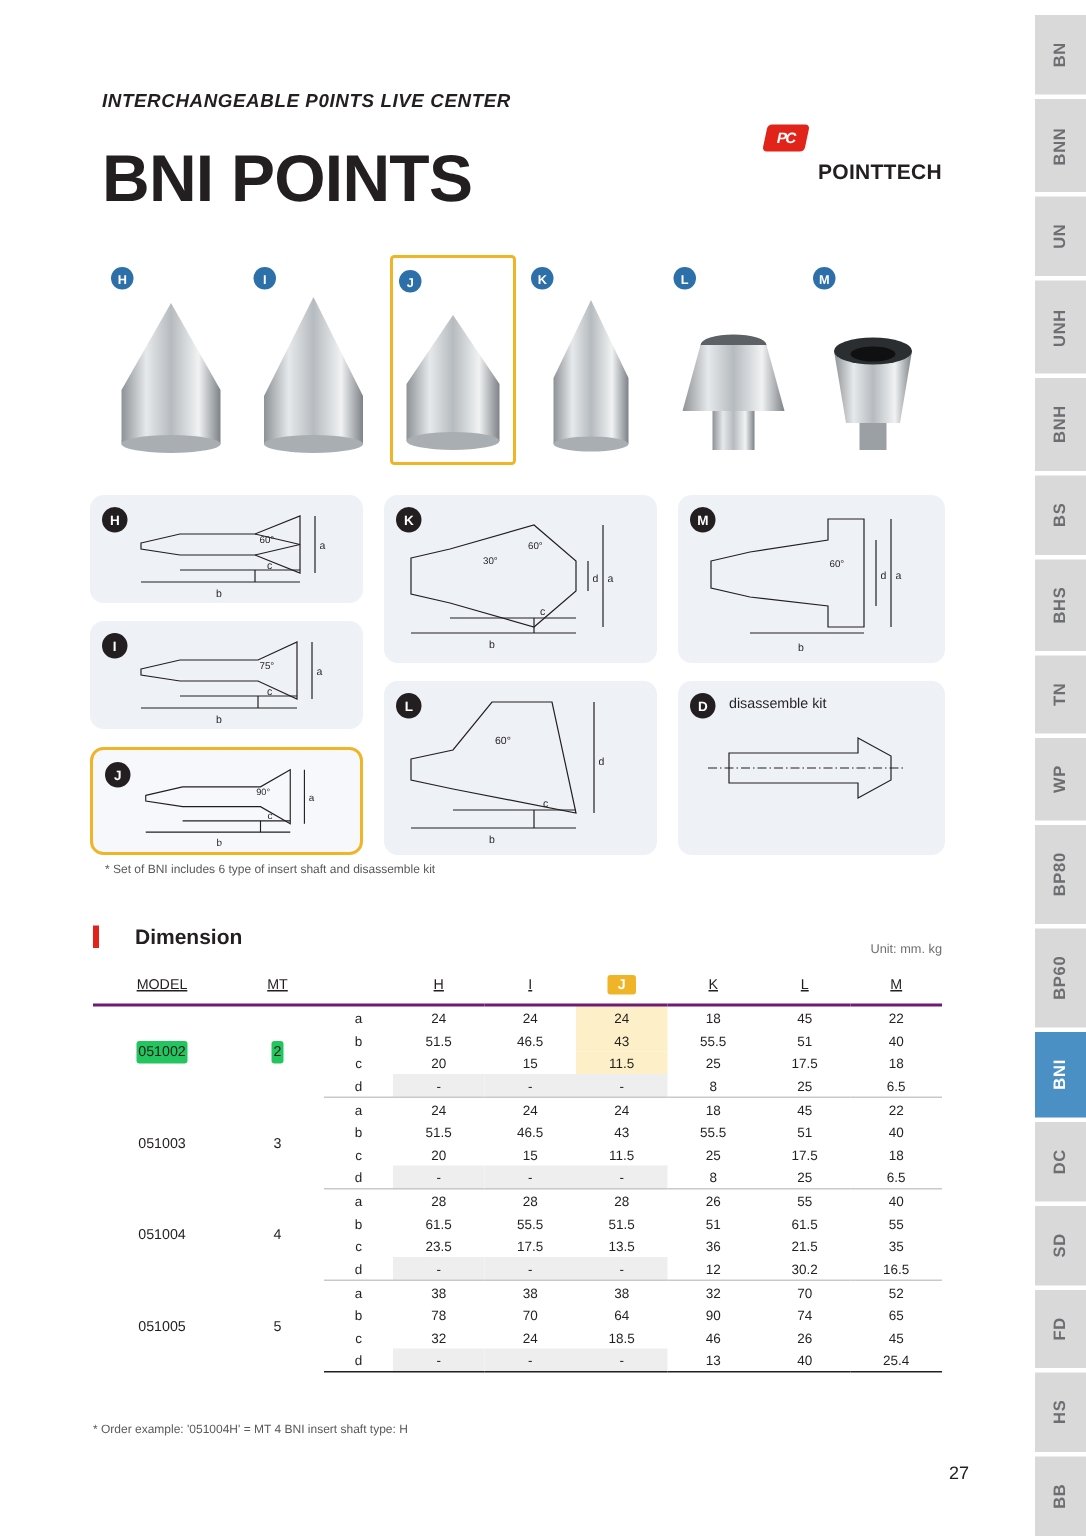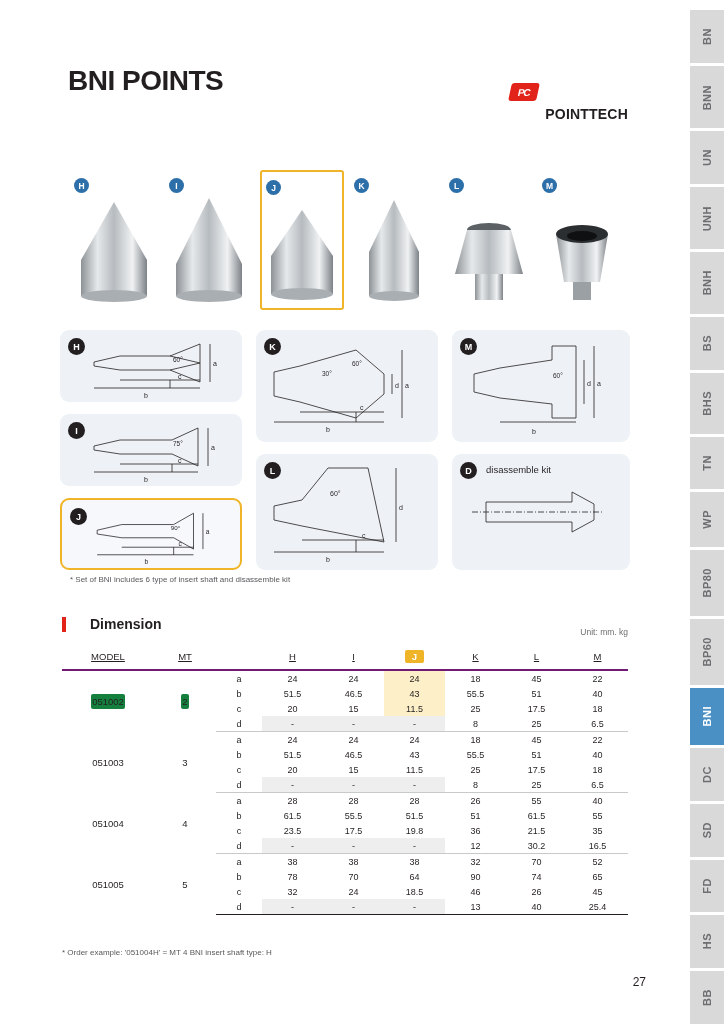--- a/index.html
+++ b/index.html
@@ -29,22 +29,22 @@
 
   
   .page { position:absolute; left:0; top:0; width:690px; height:1024px; }
 
   .header { position:absolute; left:68px; top:60px; width:560px; }
   .subtitle {
     font-style:italic; font-weight:bold; font-size:12.5px;
     letter-spacing:0.4px; color:#231f20;
   }
   .maintitle {
-    font-size:28px; font-weight:bold; letter-spacing:-0.5px;
-    margin-top:7px; line-height:1;
+    font-size:44px; font-weight:bold; letter-spacing:-0.5px;
+    margin-top:24px; line-height:1;
   }
   .brand {
     position:absolute; right:0; top:2px;
     display:flex; align-items:center; gap:7px;
   }
   .brand-mark {
     width:28px; height:18px; background:#e2231a; color:#fff;
     border-radius:3px; font-size:10px; font-weight:bold;
     display:flex; align-items:center; justify-content:center;
     letter-spacing:-1px;
@@ -85,36 +85,37 @@
     position:absolute; left:62px; top:645px; width:566px;
     border-collapse:collapse; font-size:9px; color:#231f20;
   }
   table.dim th {
     font-weight:normal; font-size:9.5px; padding:5px 0 6px;
     border-bottom:2px solid #701a75; text-align:center;text-decoration:underline;
   }
   table.dim td { padding:2.5px 0; text-align:center; height:15px; }
   td.model { font-size:9.5px; }
   td.mt { font-size:9.5px; }
-  .hl { background:#15803d; padding:2px 1px; border-radius:2px; display:inline-block; }
+  .hl { background:#22c55e; padding:2px 1px; border-radius:2px; display:inline-block; }
   .hl-col { background:#fdf0c8; }
   .hl-head { background:#f0b429; color:#fff; padding:1px 7px; border-radius:2px; display:inline-block; font-weight:bold;}
   .greyrow td.val { background:#eeeeee; }
   tr.grpend td { border-bottom:1px solid #c8c9ca; }
   tr.last td { border-bottom:1px solid #231f20; }
 
   .foot-note { position:absolute; left:62px; top:948px; font-size:8px; color:#58595b; }
   .pageno { position:absolute; right:44px; top:975px; font-size:12px; }
 </style>
 </head>
 <body>
 
 <div class="page">
 
   <div class="header">
+    <div class="subtitle">INTERCHANGEABLE P0INTS LIVE CENTER</div>
     <div class="maintitle">BNI POINTS</div>
     <div class="brand">
       <div class="brand-mark">PC</div>
       <div class="brand-name">POINTTECH</div>
     </div>
   </div>
 
   <div class="photos">
 
     <div class="photo" style="left:10px;">
@@ -443,21 +444,21 @@
         <td class="val">55.5</td>
         <td class="val">51.5</td>
         <td class="val">51</td>
         <td class="val">61.5</td>
         <td class="val">55</td>
       </tr>
       <tr>
         <td>c</td>
         <td class="val">23.5</td>
         <td class="val">17.5</td>
-        <td class="val">19.8</td>
+        <td class="val">13.5</td>
         <td class="val">36</td>
         <td class="val">21.5</td>
         <td class="val">35</td>
       </tr>
       <tr class="greyrow grpend">
         <td>d</td>
         <td class="val">-</td>
         <td class="val">-</td>
         <td class="val">-</td>
         <td>12</td>

